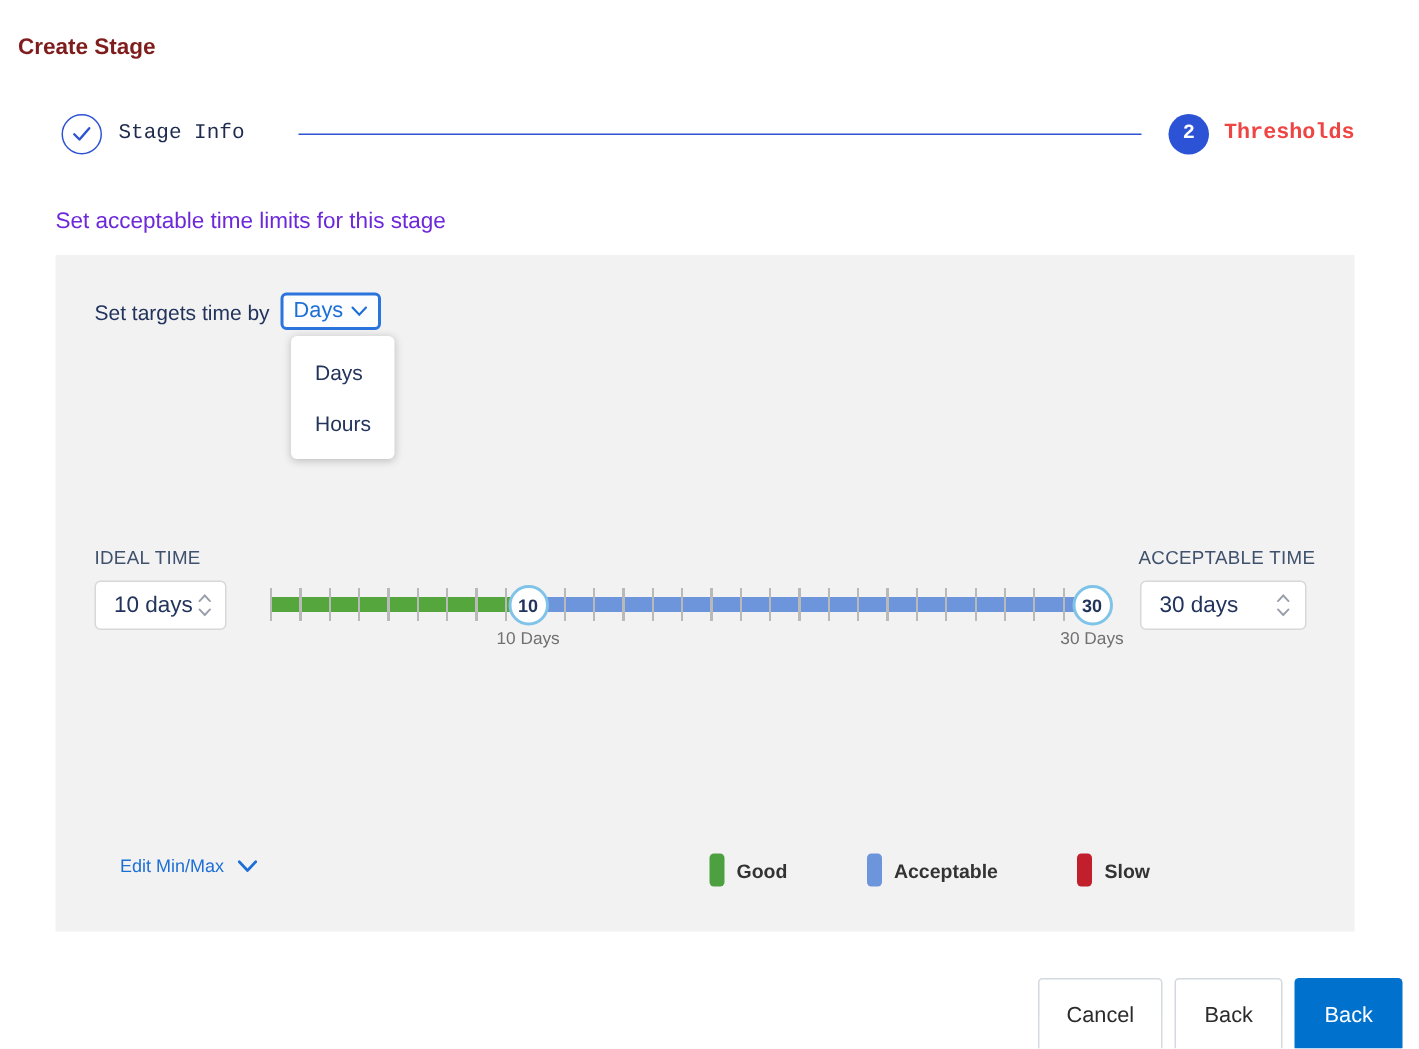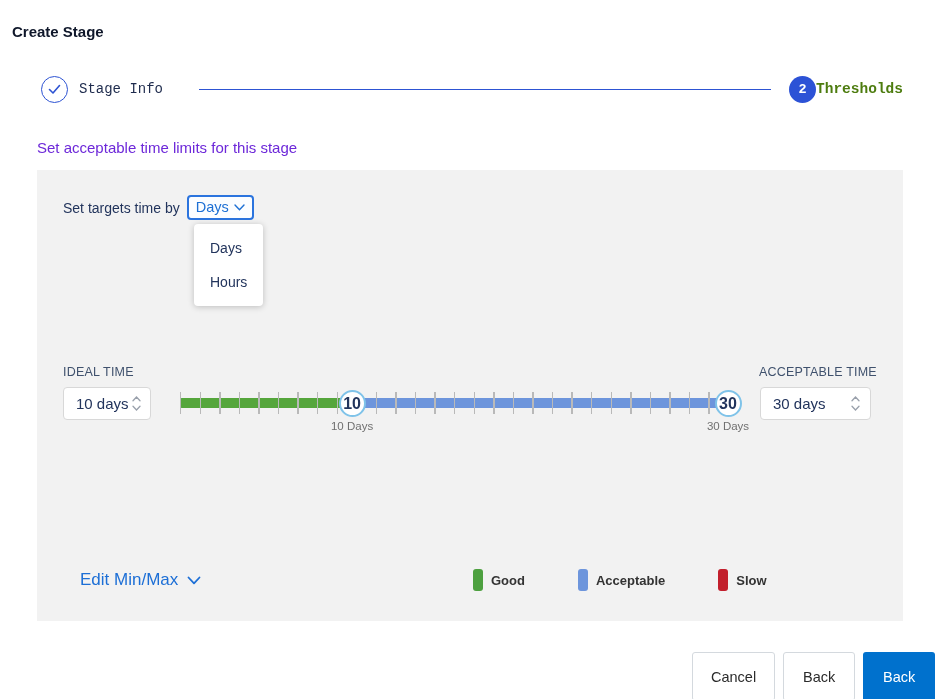--- a/index.html
+++ b/index.html
@@ -1,29 +1,29 @@
 <!DOCTYPE html>
 <html><head>
 <meta charset="utf-8">
 <style>
   * { margin:0; padding:0; box-sizing:border-box; }
   html,body { background:#fff; }
   .page {
     position:relative; width:946px; height:699px; background:#fff;
     font-family:"Liberation Sans", sans-serif; overflow:hidden;
   }
-  .page-title { position:absolute; left:12px; top:23px; font-size:15px; font-weight:700; color:#0f172a; }
+  .page-title { position:absolute; left:12px; top:23px; font-size:15px; font-weight:700; color:#7f1d1d; }
 
   
   .stepper { position:absolute; left:41px; right:43px; top:75px; height:28px; display:flex; align-items:center;font-family:Liberation Mono, monospace; }
   .step-circle { width:27px; height:27px; border-radius:50%; flex:0 0 auto; display:flex; align-items:center; justify-content:center; }
   .step-done { border:1.5px solid #2d53d3; background:#fff; }
   .step-active { background:#2c52d6; color:#fff; font-size:13.5px; font-weight:600; }
   .step-label { margin-left:11px; font-size:14px; color:#1e2b4d; white-space:nowrap; }
-  .step-label-bold { font-size:14.5px; font-weight:700; color:#4d7c0f; white-space:nowrap; }
+  .step-label-bold { margin-left:10px; font-size:14.5px; font-weight:700; color:#ef4444; white-space:nowrap; }
   .step-line { flex:1; height:1px; background:#2d53d3; margin-left:36px; margin-right:18px; }
 
   .section-heading { position:absolute; left:37px; top:139px; font-size:15px; color:#6d28d9; }
 
   
   .panel { position:absolute; left:37px; top:170px; width:866px; height:451px; background:#f2f2f2; }
 
   .targets-row { position:absolute; left:26px; top:25px; display:flex; align-items:center; font-size:14px; color:#22345c; }
   .dd-trigger {
     margin-left:7px; display:inline-flex; align-items:center; gap:5px;
@@ -49,30 +49,30 @@
   .slider { position:absolute; left:143px; top:215px; width:548px; height:48px; }
   .track-base { position:absolute; top:13px; left:0; width:100%; height:10px; border-radius:2px; }
   .track-good { position:absolute; top:13px; left:0; width:31.4%; height:10px; border-radius:2px 0 0 2px; }
   .ticks {
     position:absolute; top:7px; left:0; width:100%; height:22px;
     background:repeating-linear-gradient(90deg,#b9b9b9 0 1.5px,transparent 1.5px 19.57px);
   }
   .handle {
     position:absolute; top:5px; width:27px; height:27px; border-radius:50%;
     background:#fff; border:2px solid #7fc3e9; display:flex; align-items:center; justify-content:center;
-    font-size:16px; font-weight:600; color:#22345c; cursor:grab; z-index:3;
+    font-size:12px; font-weight:600; color:#22345c; cursor:grab; z-index:3;
   }
   .handle-min { left:calc(31.4% - 13.5px); }
   .handle-max { left:calc(100% - 13.5px); }
   .handle-label { position:absolute; top:35px; transform:translateX(-50%); font-size:11.5px; color:#707070; white-space:nowrap; }
   .hl-min { left:31.4%; }
   .hl-max { left:100%; }
 
   
-  .edit-minmax { position:absolute; left:43px; top:400px; display:flex; align-items:center; gap:9px; font-size:17px; color:#1d6fd6; cursor:pointer; }
+  .edit-minmax { position:absolute; left:43px; top:400px; display:flex; align-items:center; gap:9px; font-size:12px; color:#1d6fd6; cursor:pointer; }
   .legend { position:absolute; left:400px; top:399px; display:flex; align-items:center; gap:17px; }
   .legend-item { display:flex; align-items:center;margin-left:36px; }
   .sw { width:10px; height:22px; border-radius:3px; margin-right:8px; }
   .legend-label { font-size:13px; font-weight:600; color:#333; }
 
   
   .footer { position:absolute; top:652px; left:692px; display:flex; gap:8px; }
   .btn {
     height:49px; border-radius:3px; font-size:14.5px; display:flex; align-items:center; justify-content:center;
     padding:0 18px; min-width:72px; cursor:pointer; font-family:"Liberation Sans",sans-serif;

